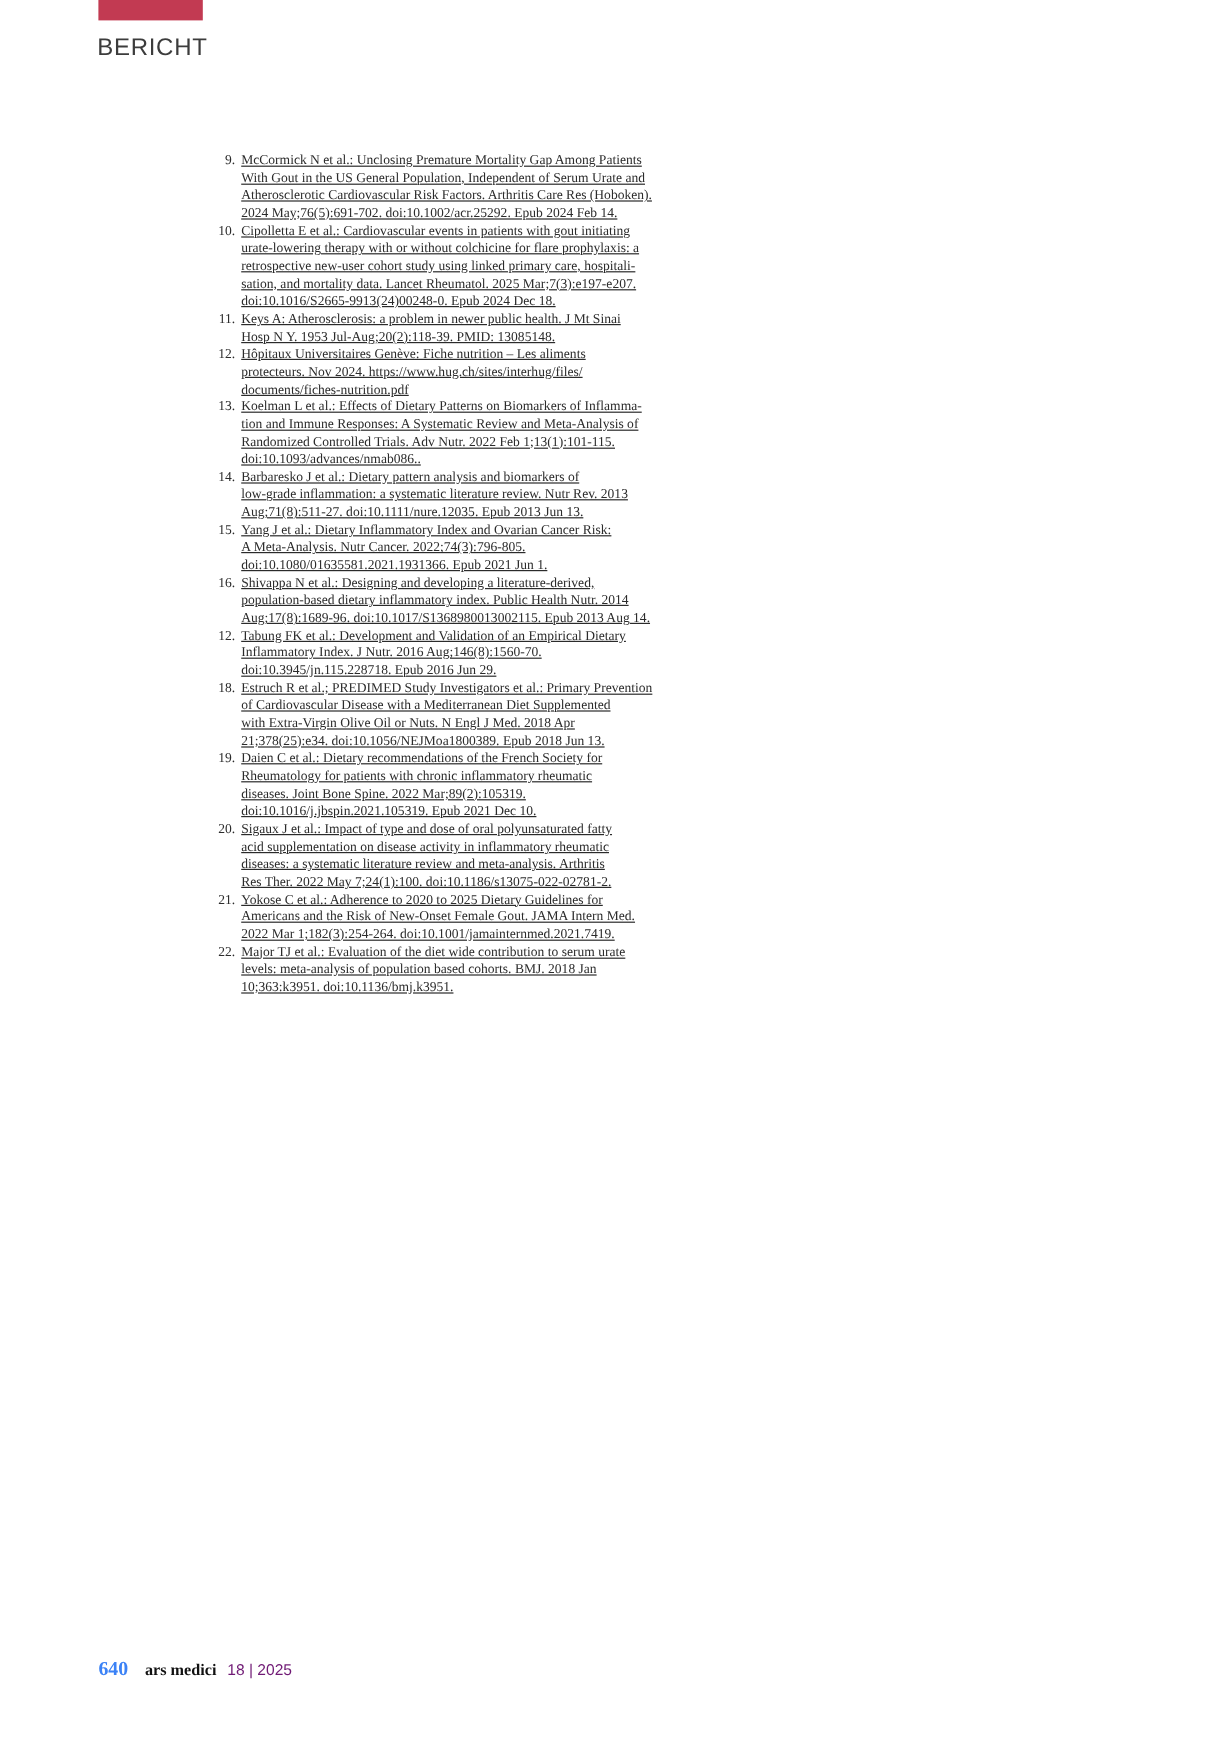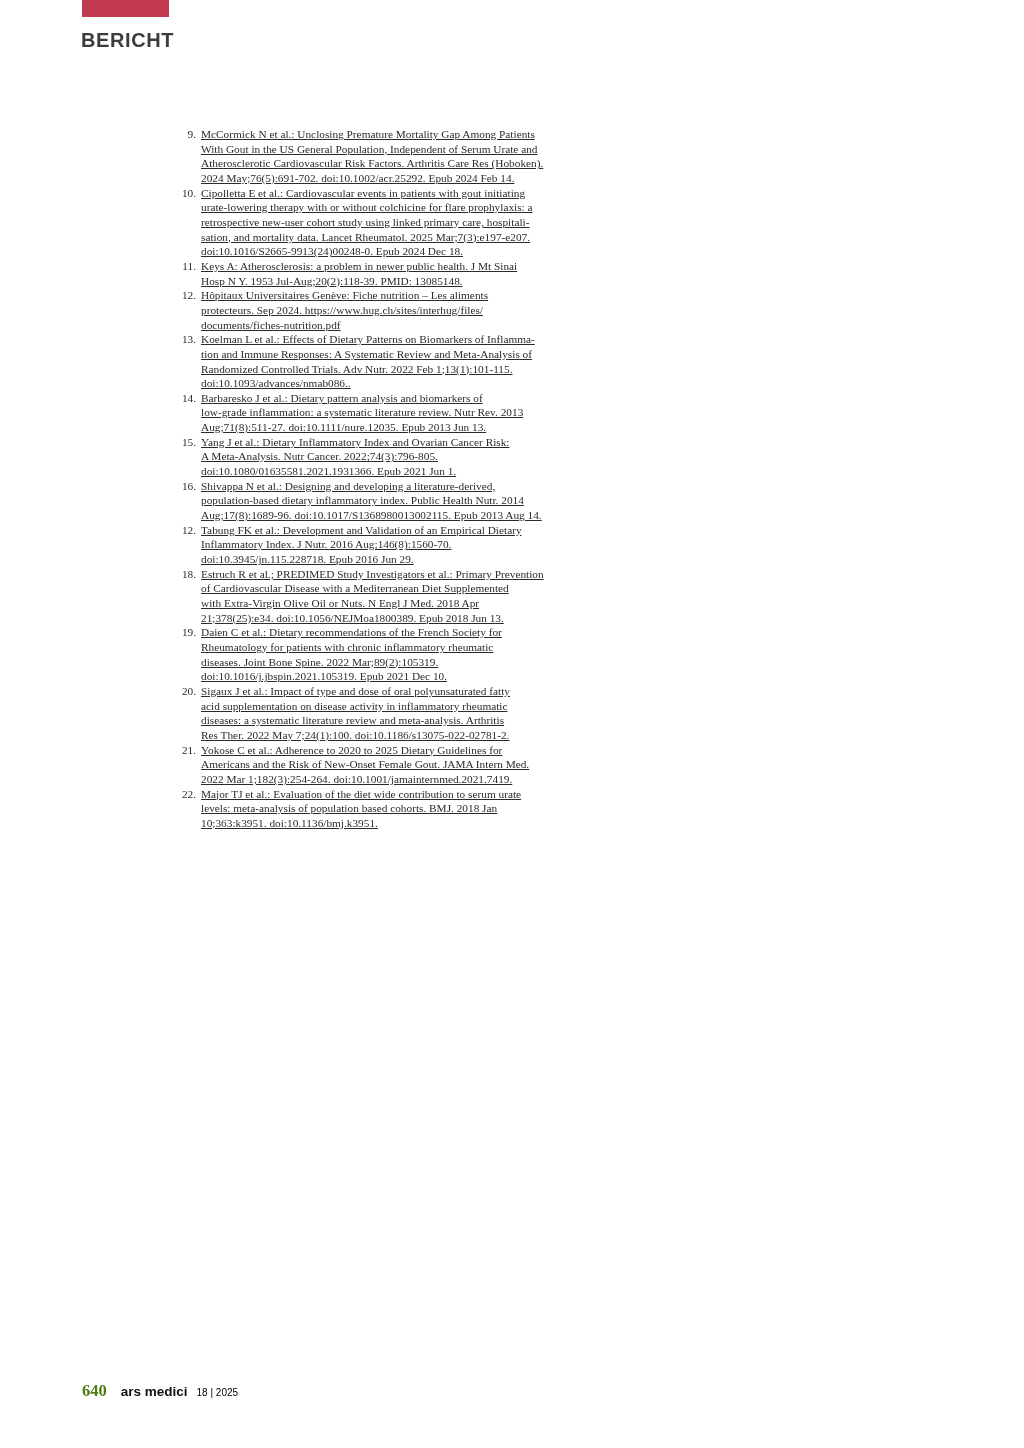--- a/index.html
+++ b/index.html
@@ -21,21 +21,21 @@
     width: 87px;
     height: 17px;
     background: #c23a52;
   }
   .section-label {
     position: absolute;
     left: 81px;
     top: 29px;
     font-family: "Liberation Sans", sans-serif;
     font-size: 20px;
-    font-weight: 700;
+    font-weight: 400;
     letter-spacing: 0.6px;
     color: #3c3c3c;
   }
   .references {
     position: absolute;
     left: 178px;
     top: 127px;
     width: 378px;
     font-size: 11.3px;
     line-height: 14.65px;
@@ -59,34 +59,34 @@
     position: absolute;
     left: 82px;
     top: 1381px;
     display: flex;
     align-items: baseline;
   }
   .footer-page {
     font-family: "Liberation Serif", serif;
     font-weight: 700;
     font-size: 16.5px;
-    color: #4d7c0f;
+    color: #3b82f6;
   }
   .footer-journal {
-    font-family: Liberation Sans, sans-serif;
+    font-family: Liberation Serif, serif;
     font-weight: 700;
     font-size: 13.5px;
     color: #111111;
     margin-left: 14px;
   }
   .footer-issue {
     font-family: "Liberation Sans", sans-serif;
     font-weight: 400;
-    font-size: 10px;
-    color: #000000;
+    font-size: 13px;
+    color: #701a75;
     margin-left: 9px;
   }
 </style>
 </head>
 <body>
 
 <div>
 
   <div class="accent-bar" style="background: rgb(194, 58, 82);"></div>
 
@@ -109,21 +109,21 @@
 doi:10.1016/S2665-9913(24)00248-0. Epub 2024 Dec 18.</div>
     </div>
     <div class="ref">
       <span class="ref-num">11.</span>
       <div class="ref-text">Keys A: Atherosclerosis: a problem in newer public health. J Mt Sinai
 Hosp N Y. 1953 Jul-Aug;20(2):118-39. PMID: 13085148.</div>
     </div>
     <div class="ref">
       <span class="ref-num">12.</span>
       <div class="ref-text">Hôpitaux Universitaires Genève: Fiche nutrition – Les aliments
-protecteurs. Sep 2024. https://www.hug.ch/sites/interhug/files/
+protecteurs. Nov 2024. https://www.hug.ch/sites/interhug/files/
 documents/fiches-nutrition.pdf</div>
     </div>
     <div class="ref">
       <span class="ref-num">13.</span>
       <div class="ref-text">Koelman L et al.: Effects of Dietary Patterns on Biomarkers of Inflamma-
 tion and Immune Responses: A Systematic Review and Meta-Analysis of
 Randomized Controlled Trials. Adv Nutr. 2022 Feb 1;13(1):101-115.
 doi:10.1093/advances/nmab086..</div>
     </div>
     <div class="ref">

